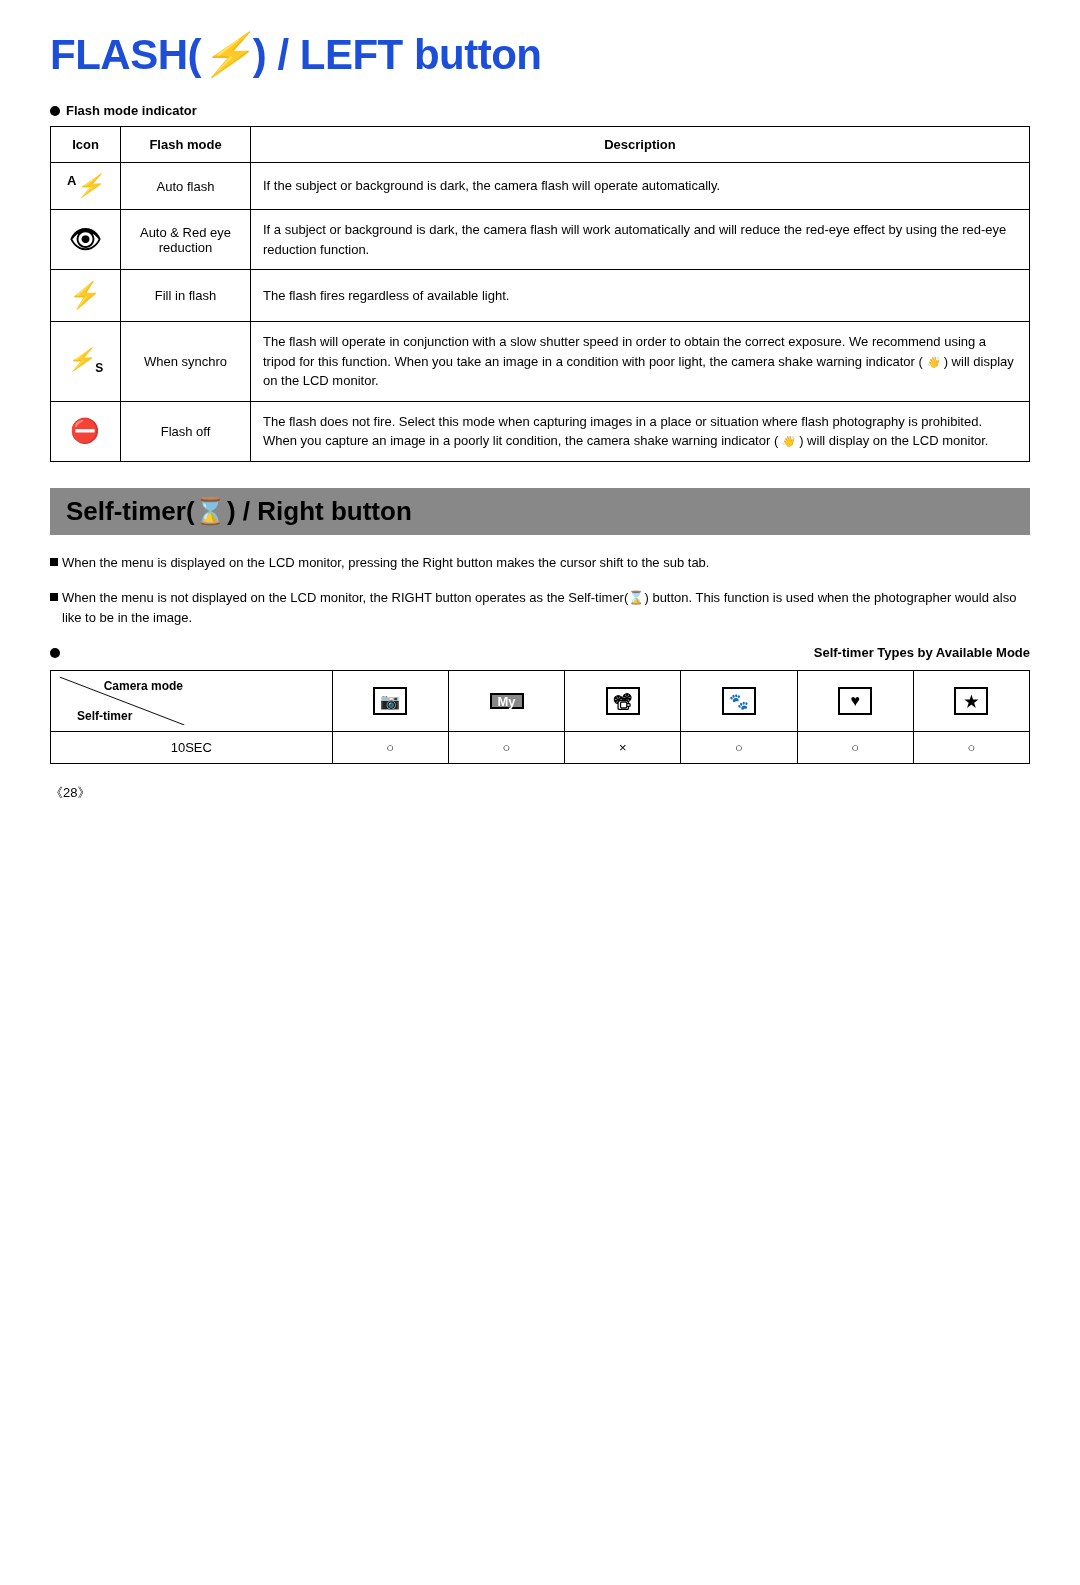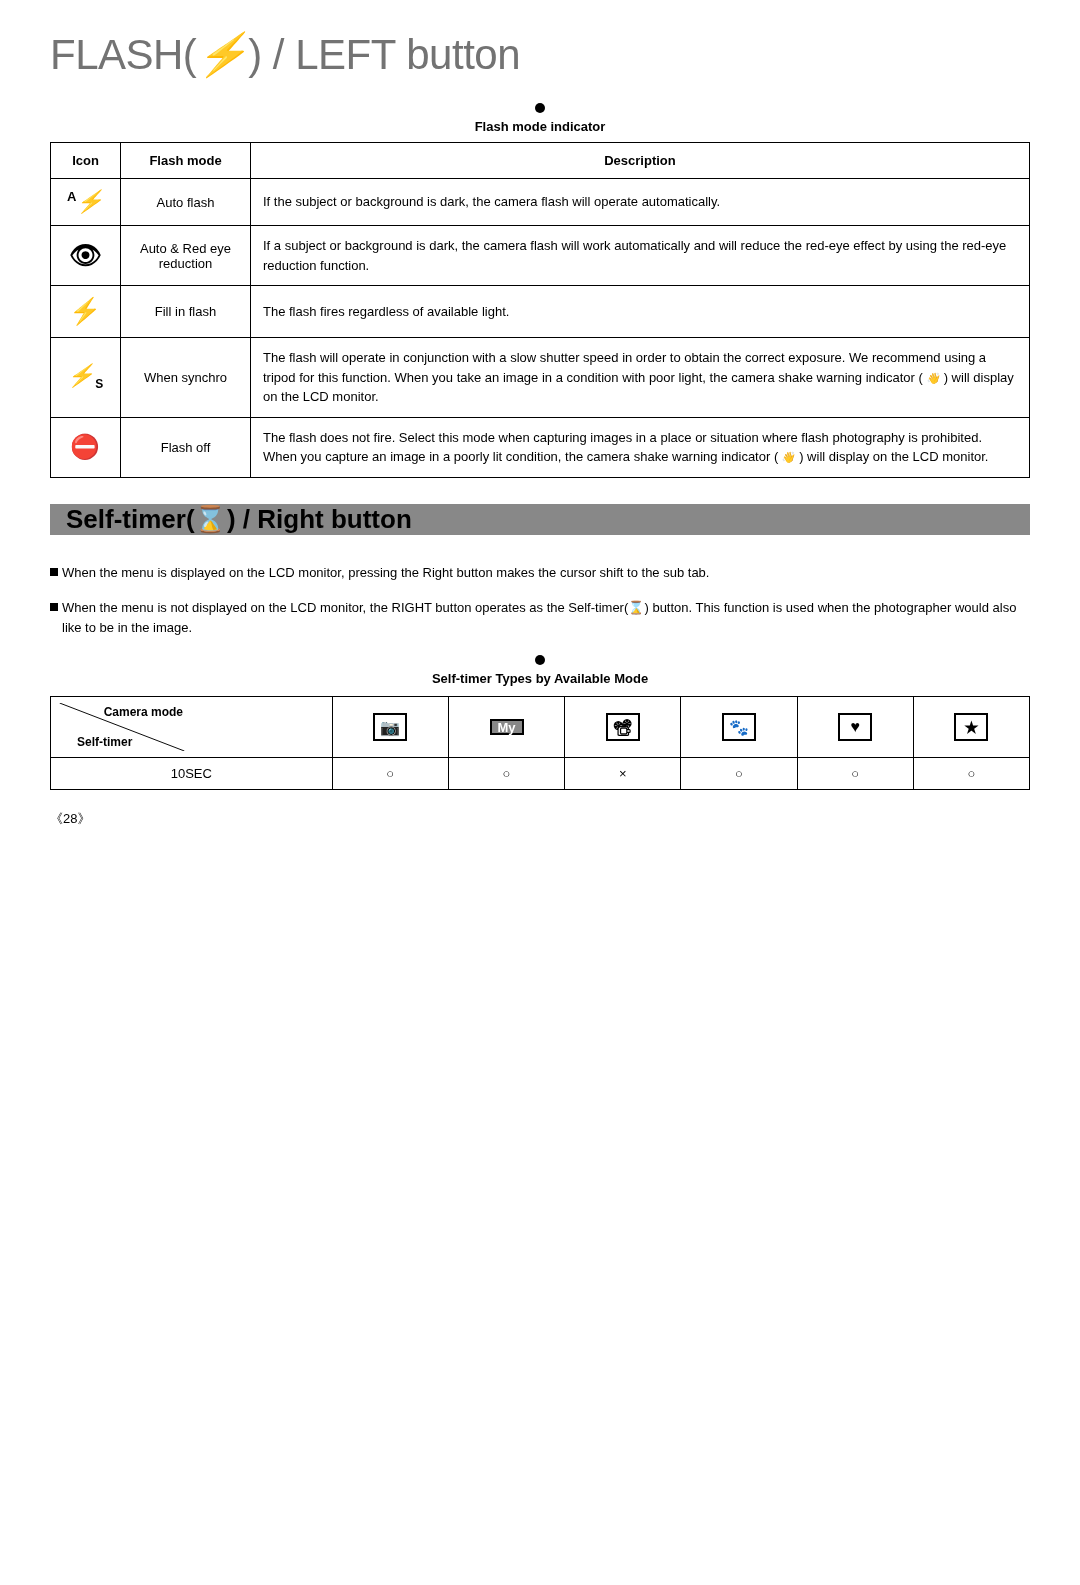--- a/index.html
+++ b/index.html
@@ -9,35 +9,34 @@
       font-size: 13px;
       color: #000;
       width: 1080px;
       min-height: 1585px;
       padding: 30px 50px 40px 50px;
     }
 
     
     .page-title {
       font-size: 42px;
-      font-weight: normal;
-      color: #737373;
+      font-weight: bold;
+      color: #1d4ed8;
       margin-bottom: 24px;
       letter-spacing: -0.5px;
     }
 
     
     .section-label {
       font-size: 13px;
       font-weight: bold;
       margin-bottom: 8px;
       display: flex;
       align-items: center;
       gap: 6px;
-      flex-direction: column;
     }
     .bullet-dot {
       width: 10px;
       height: 10px;
       background: #000;
       border-radius: 50%;
       display: inline-block;
       flex-shrink: 0;
     }
 
@@ -75,22 +74,22 @@
       font-size: 26px;
       font-weight: bold;
     }
 
     
     .section-heading {
       background: #888;
       color: #000;
       font-size: 26px;
       font-weight: bold;
-      padding: 0 16px;
-      margin-bottom: 28px;
+      padding: 8px 16px;
+      margin-bottom: 18px;
       display: inline-block;
       width: 100%;
     }
 
     
     .self-timer-para {
       display: flex;
       gap: 4px;
       margin-bottom: 14px;
       font-size: 13px;
@@ -252,21 +251,21 @@
 
 
 <div class="self-timer-para">
   <span class="square-bullet"></span>
   <span class="para-text">
     <span>When the menu is not displayed on the LCD monitor, the RIGHT button operates as the Self-timer(</span><span>⌛</span><span>) button. This function is used when the photographer would also like to be in the image.</span>
   </span>
 </div>
 
 
-<div class="section-label" style="margin-top:16px; margin-bottom:8px;">
+<div class="section-label" style="margin-top:16px; margin-bottom:8px;justify-content:space-between;">
   <span class="bullet-dot"></span>
   <span>Self-timer Types by Available Mode</span>
 </div>
 
 
 <table class="selftimer-table">
   <thead>
     <tr>
       <th class="corner-cell">
         <div class="corner-cell-inner">

